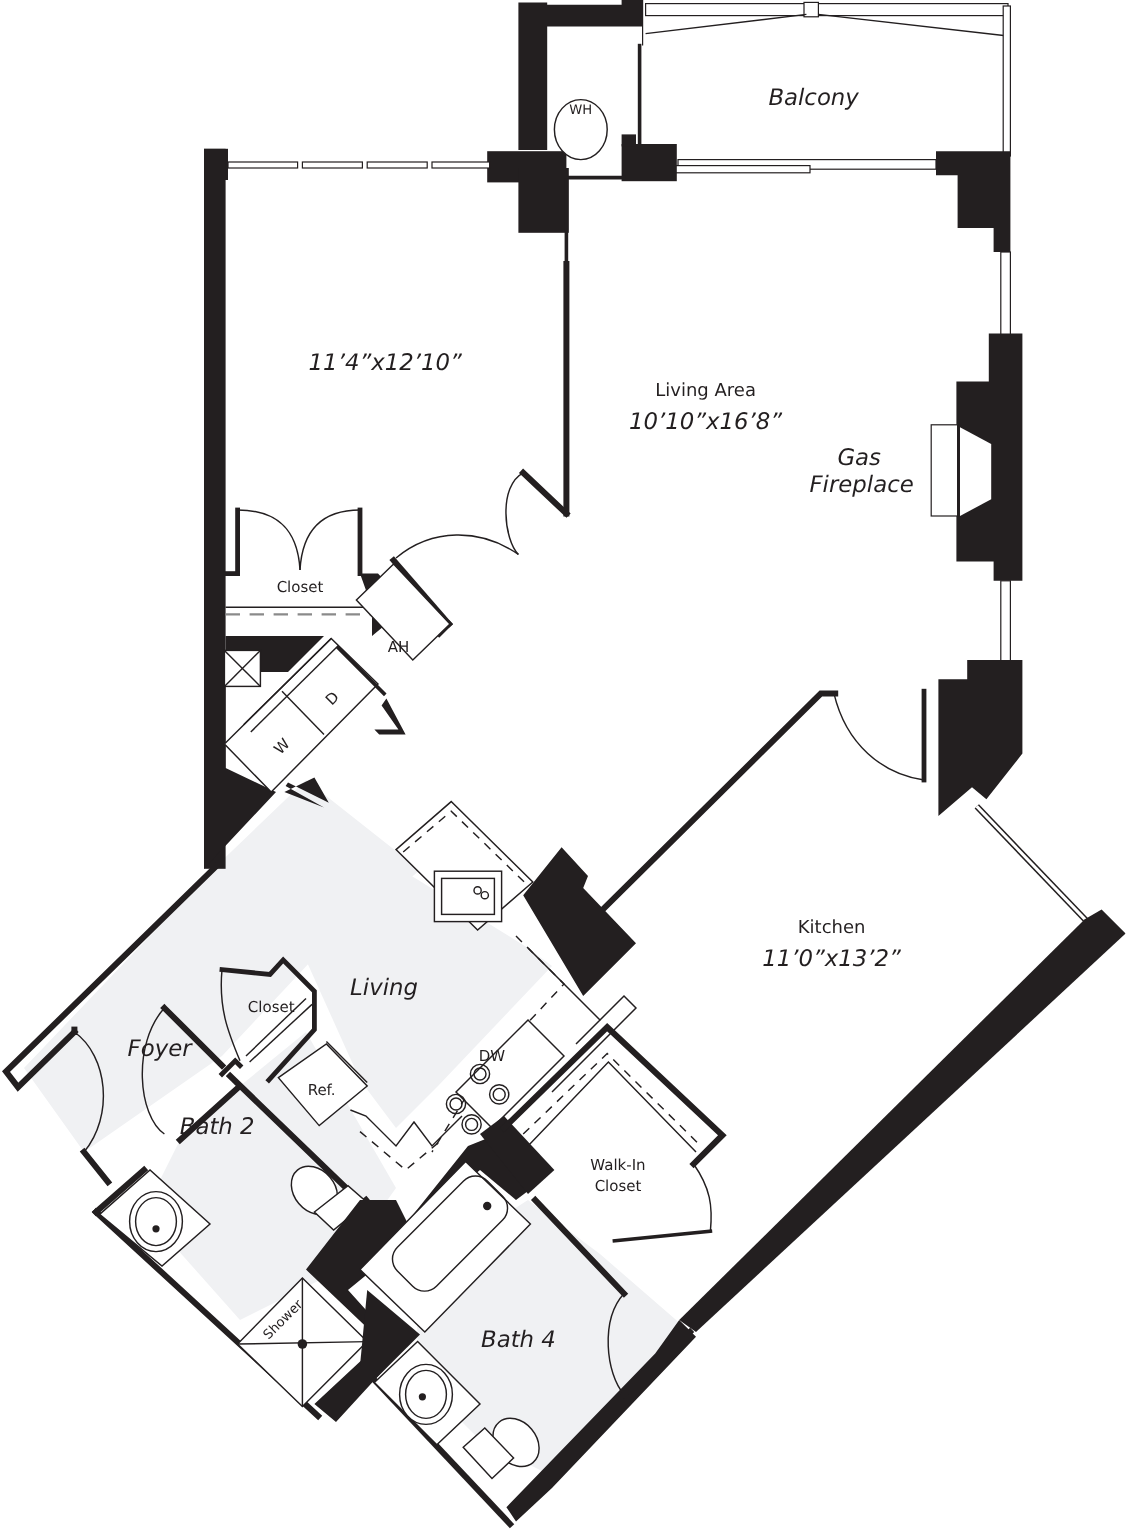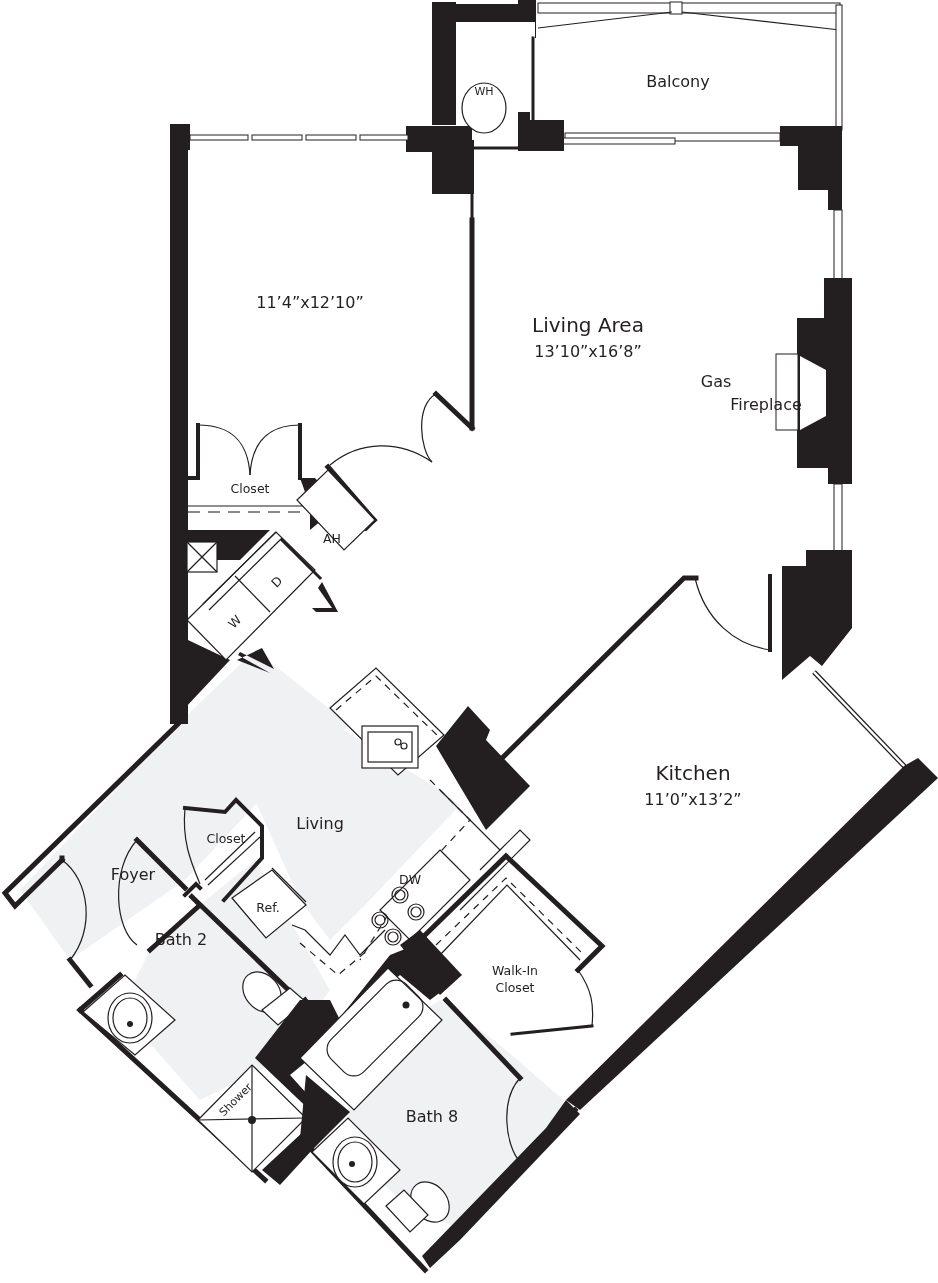--- a/index.html
+++ b/index.html
@@ -7,22 +7,22 @@
   #plan { position: absolute; left: 0; top: 0; width: 938px; height: 1283px; }
   .wall { fill: #231f20; }
   .wline { stroke: #231f20; stroke-width: 5; fill: none; stroke-linecap: square; }
   .thin { stroke: #231f20; stroke-width: 1.2; fill: none; }
   .thinw { stroke: #231f20; stroke-width: 1.2; fill: #ffffff; }
   .dash { stroke: #231f20; stroke-width: 1.2; fill: none; stroke-dasharray: 7 6; }
   .dashg { stroke: #8a8a8a; stroke-width: 2; fill: none; stroke-dasharray: 12 8; }
   .floor { fill: #f0f1f3; }
   .win { stroke: #231f20; stroke-width: 1; fill: #ffffff; }
   .lbl { position: absolute; font-family: "DejaVu Sans", sans-serif; color: #231f20; white-space: nowrap; text-align: center; transform: translate(-50%, -50%); line-height: 1.25; }
-  .lg { font-size: 20px; }
-  .md { font-size: 16px; }
+  .lg { font-size: 15px; }
+  .md { font-size: 19px; font-style: italic; }
   .sm { font-size: 12.5px; }
   .xs { font-size: 11px; }
 </style>
 </head>
 <body>
 
 <svg id="plan" viewBox="0 0 938 1283" xmlns="http://www.w3.org/2000/svg">
 
   <g>
     <polygon class="floor" points="182,720 255,650 350,725 260,800 185,880 70,960 20,890"></polygon>
@@ -197,27 +197,27 @@
     <polyline class="dash" points="436,945 506,878 584,955"></polyline>
     <polyline class="thin" points="440,955 507,885 580,960"></polyline>
     <path class="thin" d="M578,970 C592,990 594,1005 592,1026"></path>
     <polyline class="wline" points="592,1026 512,1034" style="stroke-width:3"></polyline>
   </g>
 </svg>
 
 <div class="lbl md" style="left:678px;top:82px">Balcony</div>
 <div class="lbl xs" style="left:484px;top:92px">WH</div>
 
-<div class="lbl md" style="left:310px;top:303px">11’4”x12’10”</div>
+<div class="lbl md" style="left:321px;top:303px">11’4”x12’10”</div>
 
 <div class="lbl lg" style="left:588px;top:325px">Living Area</div>
-<div class="lbl md" style="left:588px;top:352px">13’10”x16’8”</div>
+<div class="lbl md" style="left:588px;top:352px">10’10”x16’8”</div>
 
 <div class="lbl md" style="left:716px;top:382px">Gas</div>
-<div class="lbl md" style="left:766px;top:405px">Fireplace</div>
+<div class="lbl md" style="left:718px;top:405px">Fireplace</div>
 
 <div class="lbl sm" style="left:250px;top:489px">Closet</div>
 <div class="lbl sm" style="left:332px;top:539px">AH</div>
 <div class="lbl sm" style="left:277px;top:582px;transform:translate(-50%,-50%) rotate(-45deg)">D</div>
 <div class="lbl sm" style="left:235px;top:622px;transform:translate(-50%,-50%) rotate(-45deg)">W</div>
 
 <div class="lbl lg" style="left:693px;top:773px">Kitchen</div>
 <div class="lbl md" style="left:693px;top:800px">11’0”x13’2”</div>
 
 <div class="lbl md" style="left:133px;top:875px">Foyer</div>
@@ -225,13 +225,13 @@
 <div class="lbl md" style="left:320px;top:824px">Living</div>
 <div class="lbl sm" style="left:410px;top:880px">DW</div>
 <div class="lbl sm" style="left:268px;top:908px">Ref.</div>
 
 <div class="lbl sm" style="left:515px;top:971px">Walk-In</div>
 <div class="lbl sm" style="left:515px;top:988px">Closet</div>
 
 <div class="lbl md" style="left:181px;top:940px">Bath 2</div>
 <div class="lbl xs" style="left:236px;top:1100px;transform:translate(-50%,-50%) rotate(-45deg)">Shower</div>
 
-<div class="lbl md" style="left:432px;top:1117px">Bath 8</div>
+<div class="lbl md" style="left:432px;top:1117px">Bath 4</div>
 
 </body></html>

